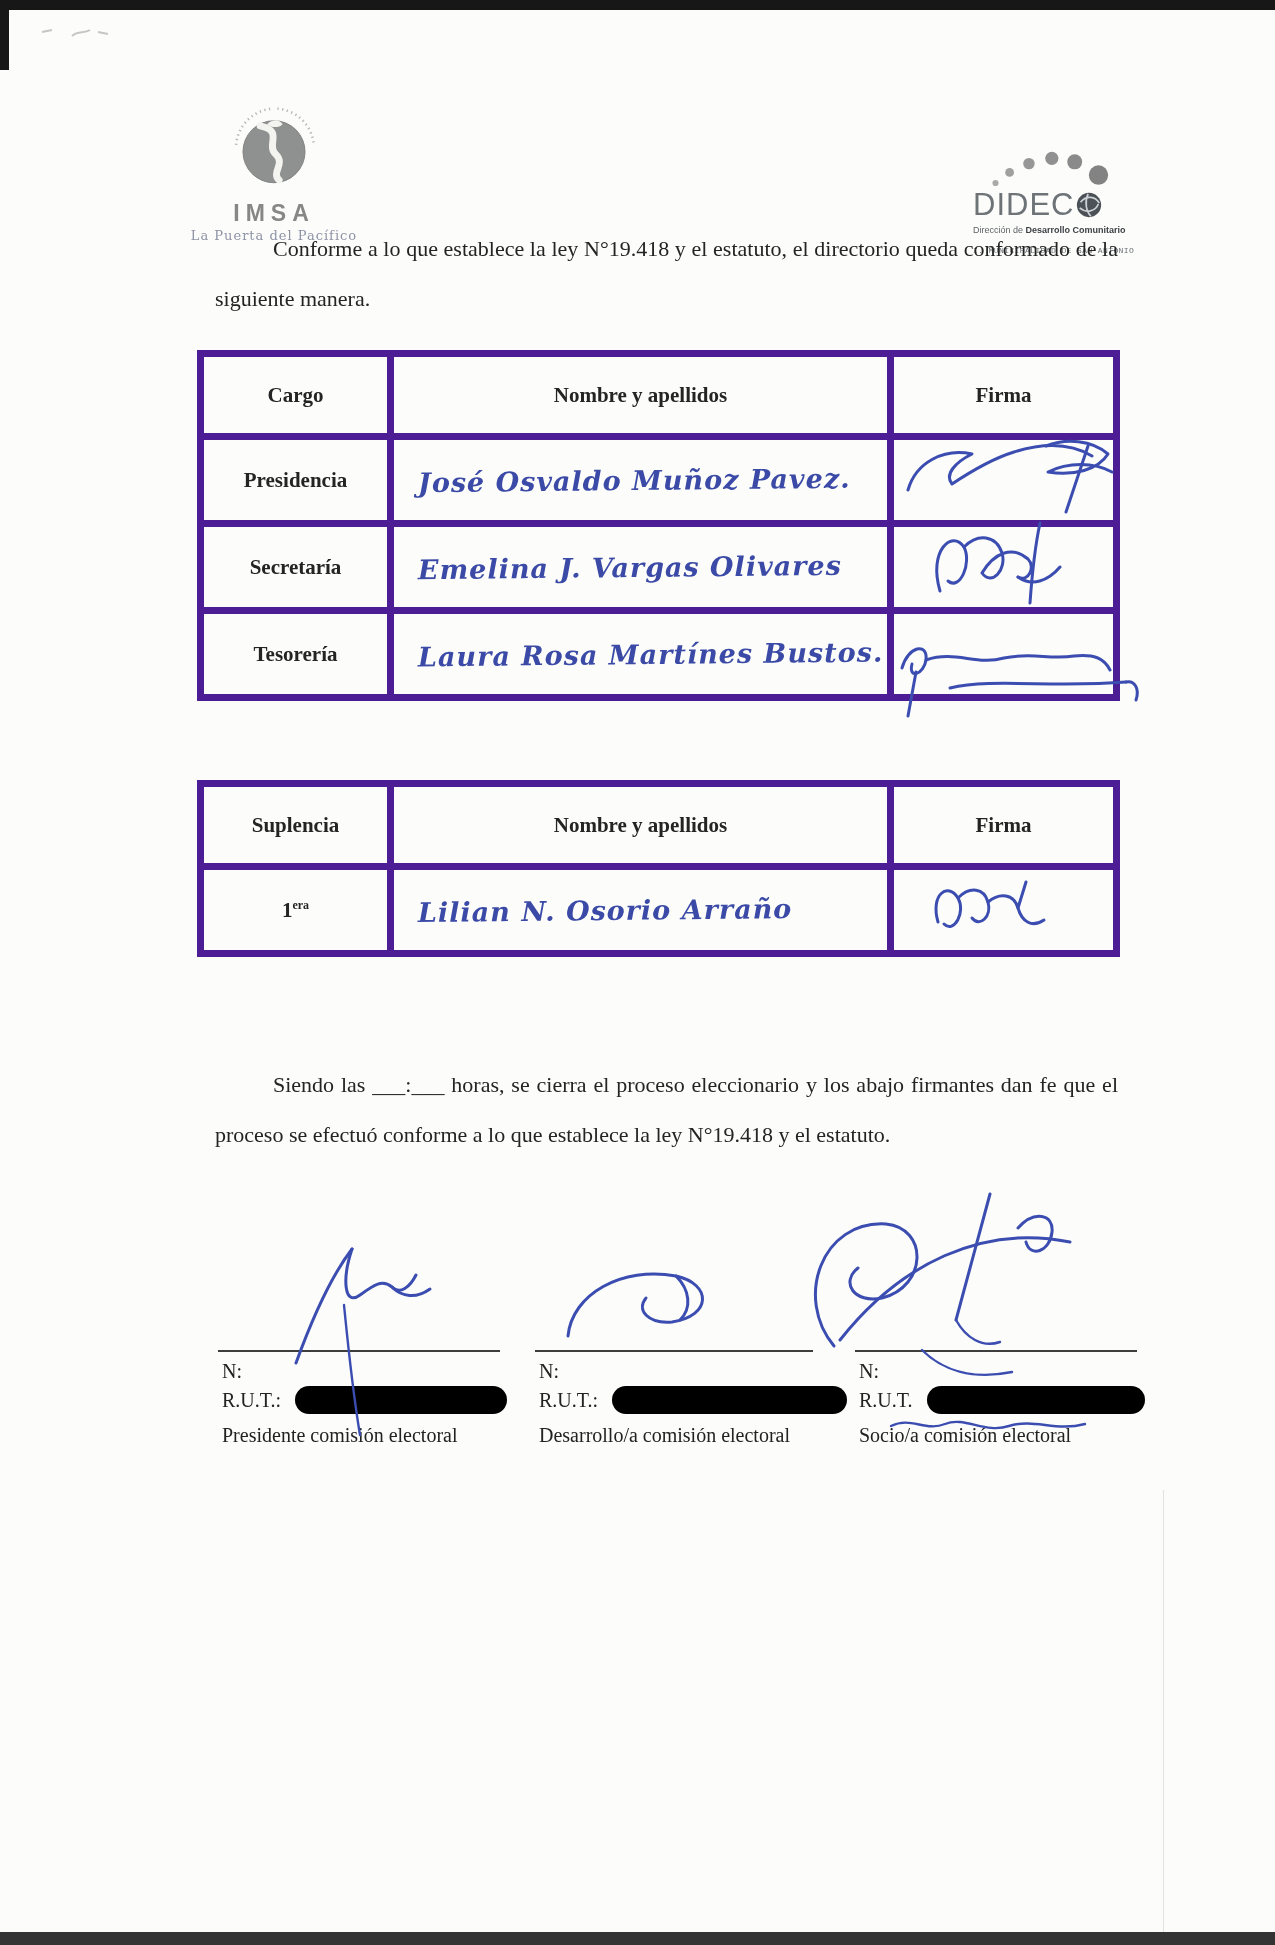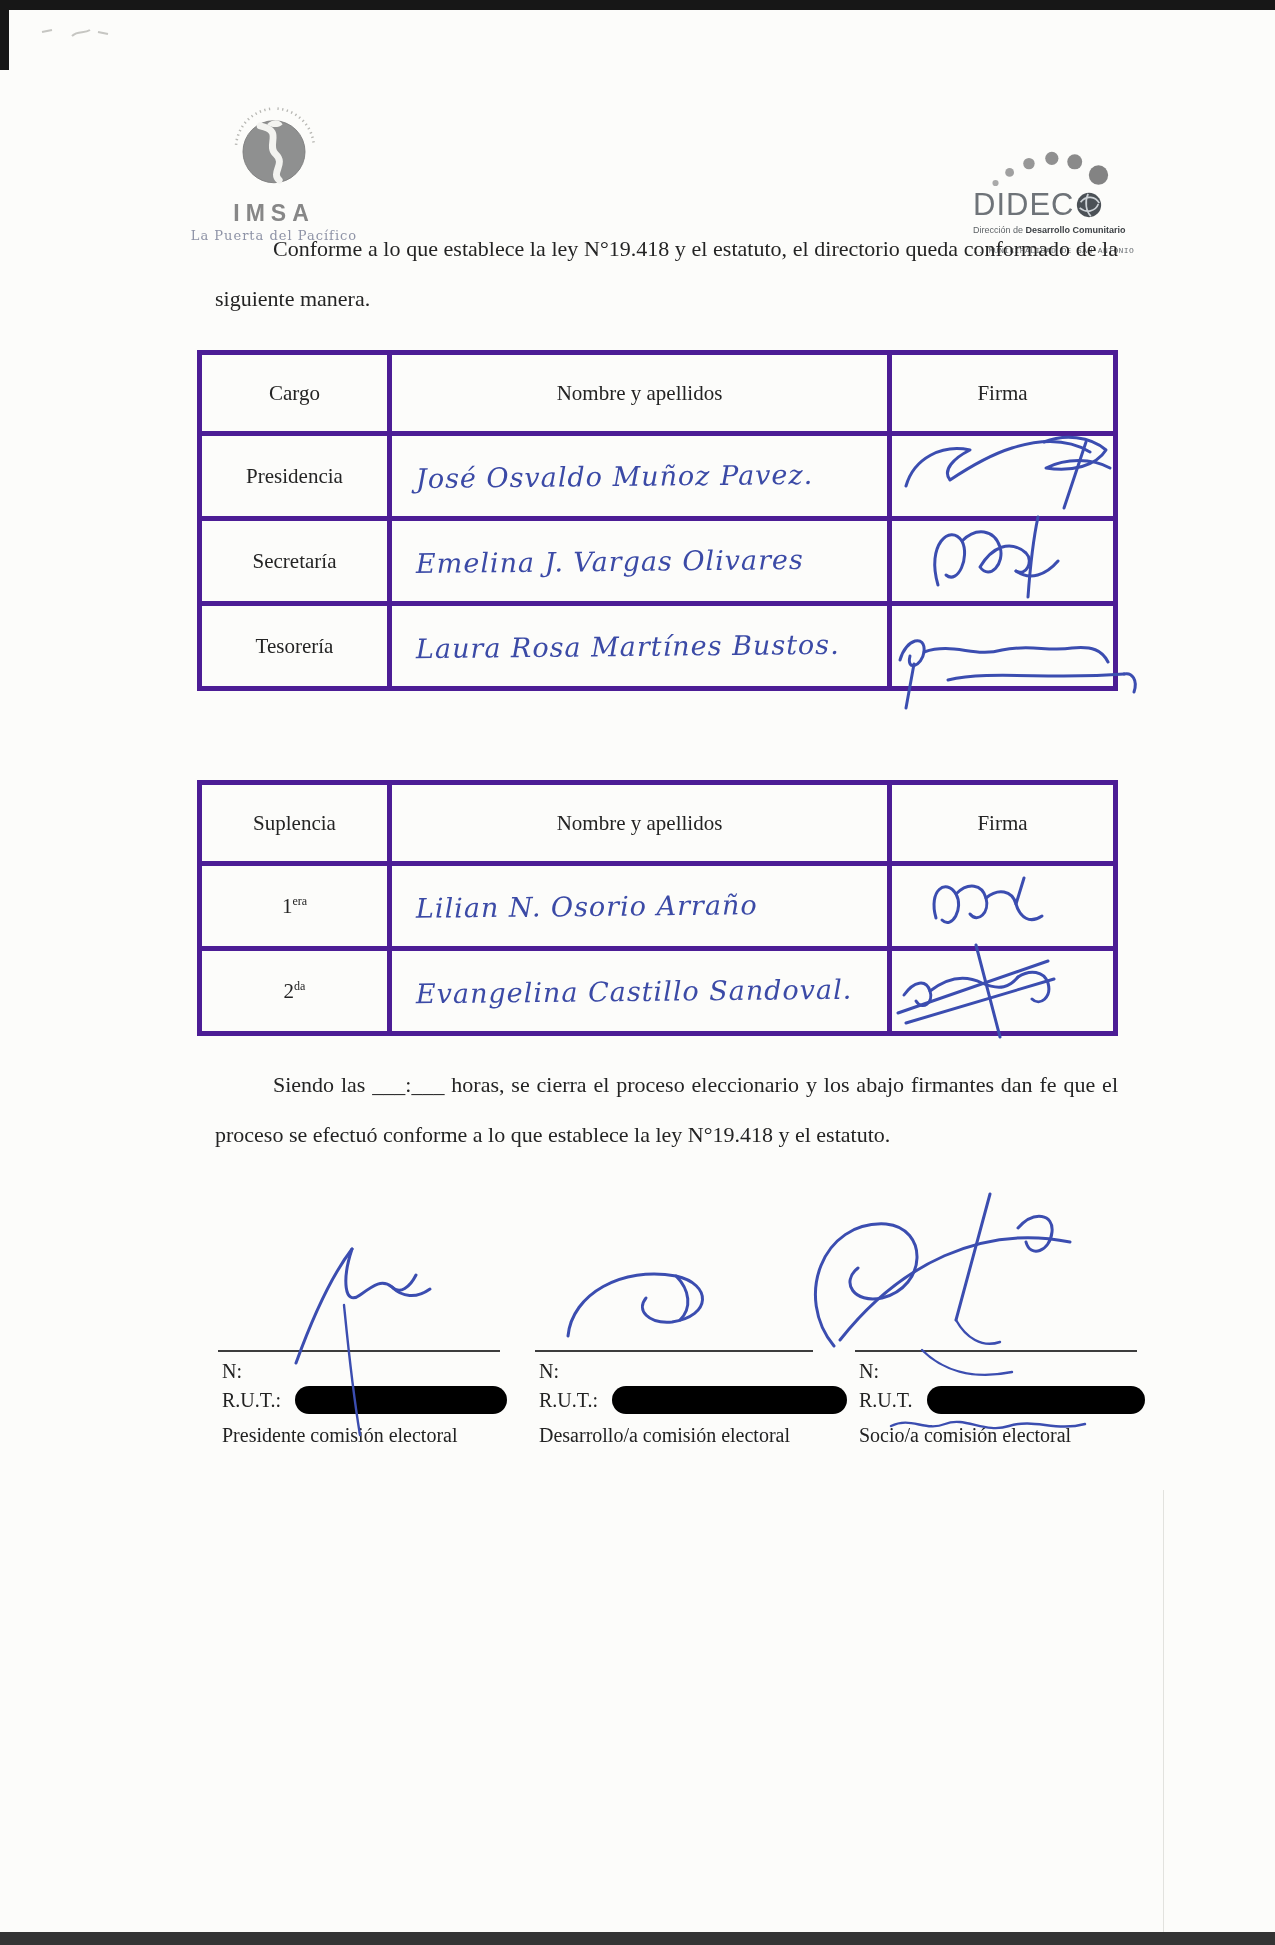--- a/index.html
+++ b/index.html
@@ -29,21 +29,21 @@
   .dideco-line2{font-family:Liberation Mono, monospace;font-size:8px;color:#686d71;letter-spacing:.4px;margin-top:11px;}
 
   
   .para{position:absolute;left:215px;width:903px;font-size:22px;line-height:50px;
     text-align:justify;color:#242424;}
   .para-indent{text-indent:58px;}
 
   
   .doc-table{position:absolute;border-collapse:collapse;table-layout:fixed;width:916px;
     background:transparent;}
-  .doc-table th,.doc-table td{border:5px solid #4c1d95;font-weight:normal;
+  .doc-table th,.doc-table td{border:7px solid #4c1d95;font-weight:bold;
     font-size:21px;color:#242424;vertical-align:middle;}
   .doc-table th{height:74px;text-align:center;}
   .doc-table td{height:78px;}
   .cargo-cell{text-align:center;}
   .nombre-cell{padding-left:24px;}
   .firma-cell{position:relative;overflow:visible;}
   .hand{font-family:"DejaVu Serif",serif;font-style:italic;color:#3b4aa6;
     font-size:27px;letter-spacing:1px;display:inline-block;transform:rotate(-0.6deg);}
   .ord-sup{font-size:12px;vertical-align:super;}
   .sig{position:absolute;overflow:visible;pointer-events:none;z-index:3;}
@@ -186,36 +186,20 @@
           <span class="hand">Lilian N. Osorio Arraño</span></td>
         <td class="firma-cell">
           <svg class="sig" style="left:24px;top:0px;" width="170" height="82" viewBox="0 0 170 82">
             <path d="M20,52 C12,24 30,12 40,28 C48,42 36,64 26,54"></path>
             <path d="M40,28 C52,16 66,18 70,32 C74,46 62,58 54,48"></path>
             <path d="M70,32 C82,22 96,24 100,38 L108,12"></path>
             <path d="M100,38 C104,52 114,58 126,50"></path>
           </svg>
         </td>
       </tr>
-      <tr>
-        <td class="cargo-cell">
-          <span>2</span><sup class="ord-sup">da</sup></td>
-        <td class="nombre-cell">
-          <span class="hand">Evangelina Castillo Sandoval.</span></td>
-        <td class="firma-cell">
-          <svg class="sig" style="left:-2px;top:-14px;" width="185" height="110" viewBox="0 0 185 110">
-            <path d="M14,58 C24,44 36,42 40,54 C44,66 32,74 26,64"></path>
-            <path d="M40,54 C58,40 76,38 92,46 C110,54 120,50 128,40"></path>
-            <path d="M8,76 L158,24"></path>
-            <path d="M16,86 L164,42"></path>
-            <path d="M86,8 L110,100"></path>
-            <path d="M128,40 C140,32 154,34 158,46 C162,60 150,70 142,62"></path>
-          </svg>
-        </td>
-      </tr>
     </tbody>
   </table>
 
   <p class="para para-indent" style="top:1060px;margin:0;">Siendo las ___:___ horas, se cierra el proceso eleccionario y los abajo firmantes dan fe que el proceso se efectuó conforme a lo que establece la ley N°19.418 y el estatuto.</p>
 
   <div class="sig-block" style="left:218px;width:282px;">
     <svg class="sig" style="left:30px;top:55px;" width="220" height="215" viewBox="0 0 220 215">
       <path d="M48,128 C64,84 84,40 104,14"></path>
       <path d="M104,14 C94,44 96,72 112,60 C126,50 134,44 144,52 C152,60 162,52 168,40"></path>
       <path d="M144,52 C154,62 168,64 182,54"></path>

